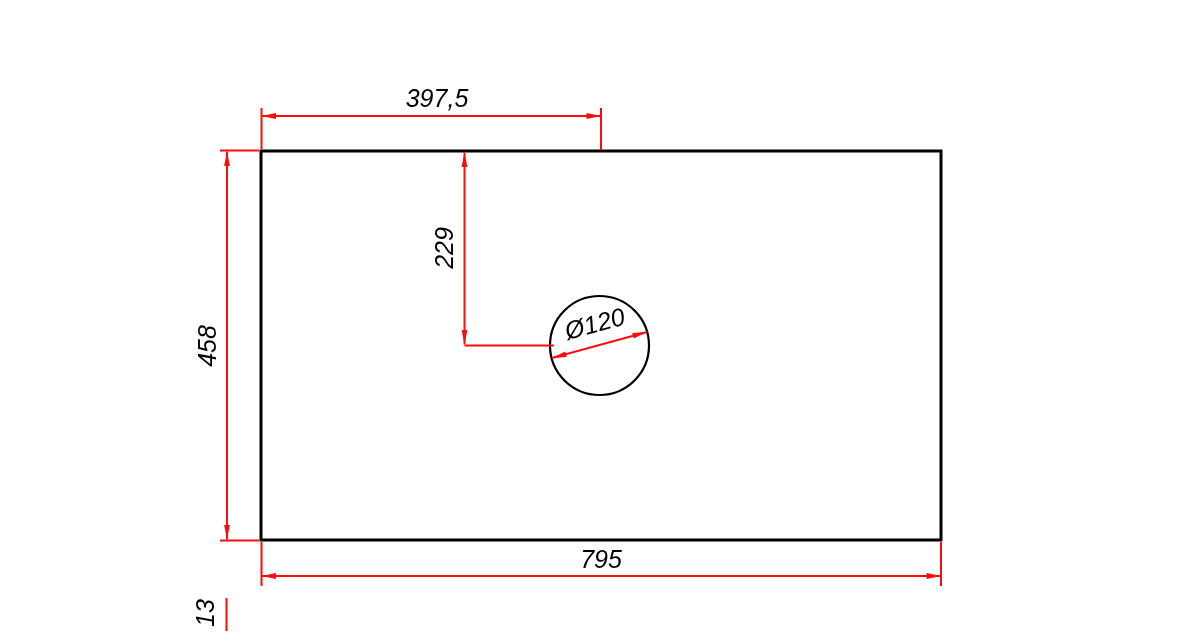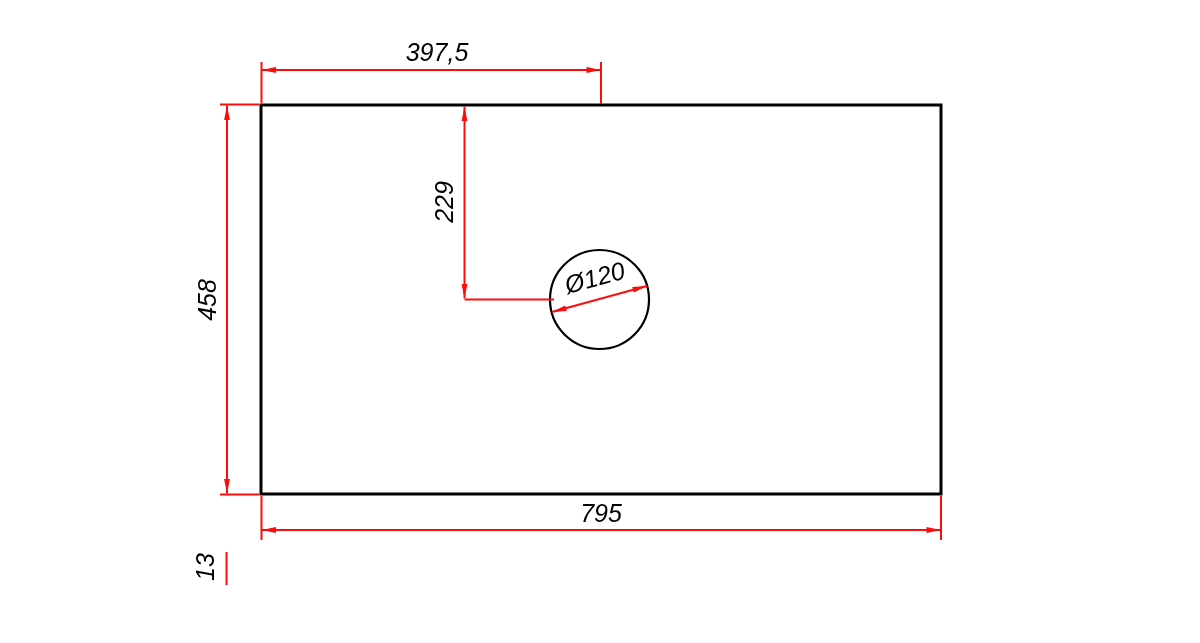--- a/index.html
+++ b/index.html
@@ -6,20 +6,21 @@
     margin: 0;
     padding: 0;
     background: #ffffff;
   }
   .canvas {
     position: relative;
     width: 1200px;
     height: 585px;
     background: var(--bg-color, #ffffff);
     overflow: hidden;
+    margin-top: 46px;
   }
   svg { display: block; }
   svg text {
     font-family: "Liberation Sans", sans-serif;
     font-style: italic;
     fill: var(--line-color, #000000);
     font-size: 25px;
   }
   .outline {
     stroke: var(--line-color, #000000);

